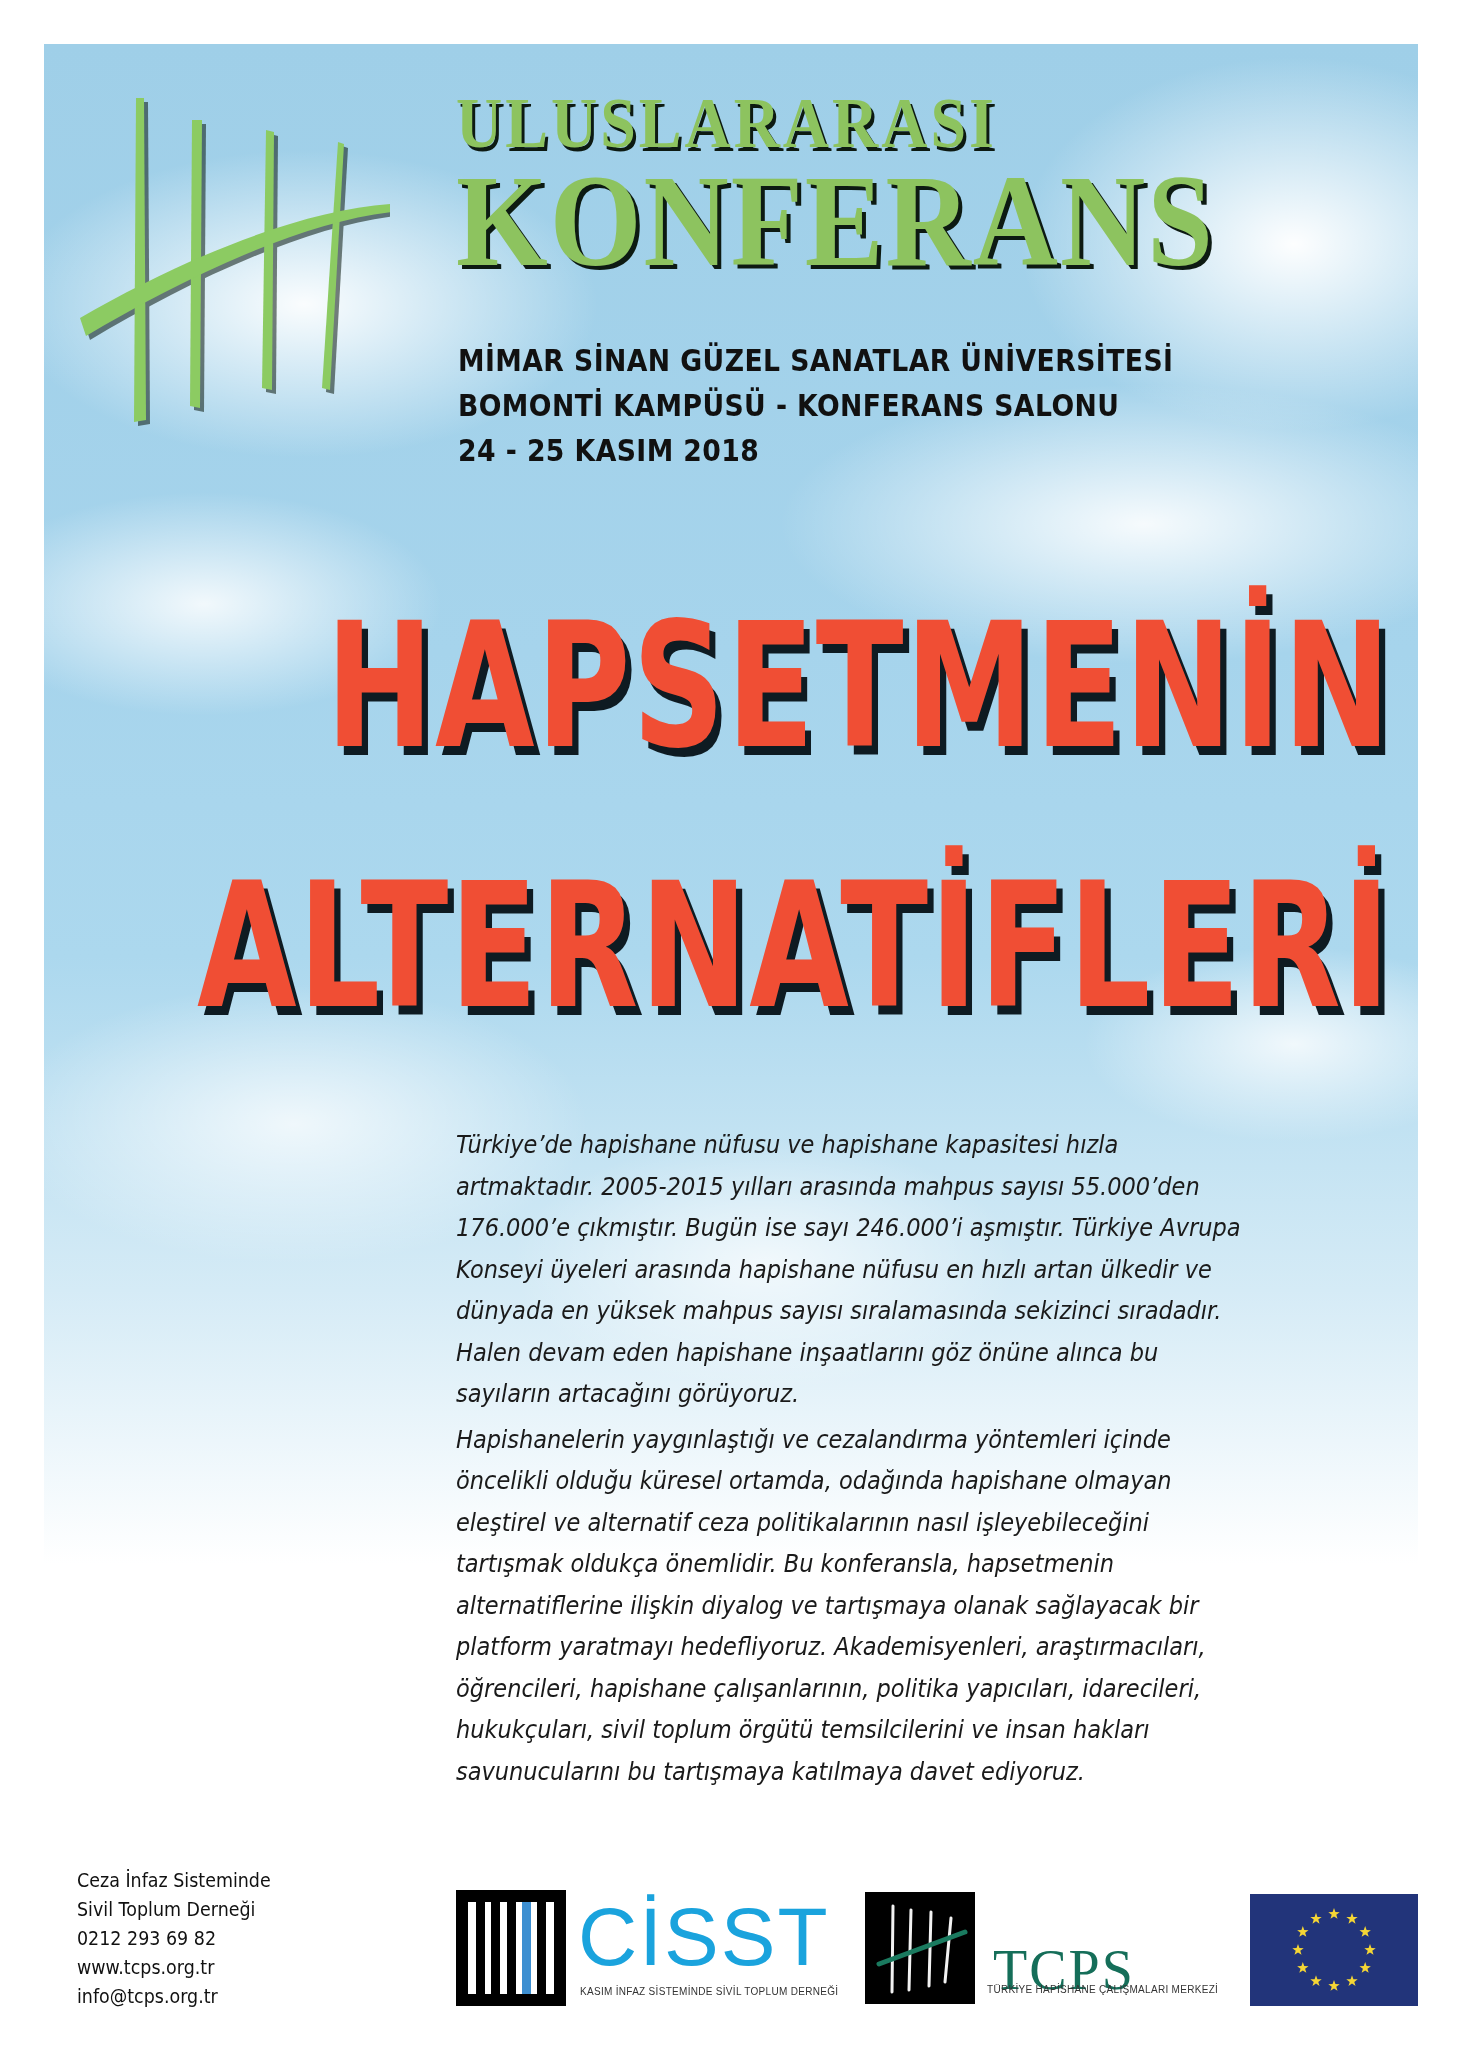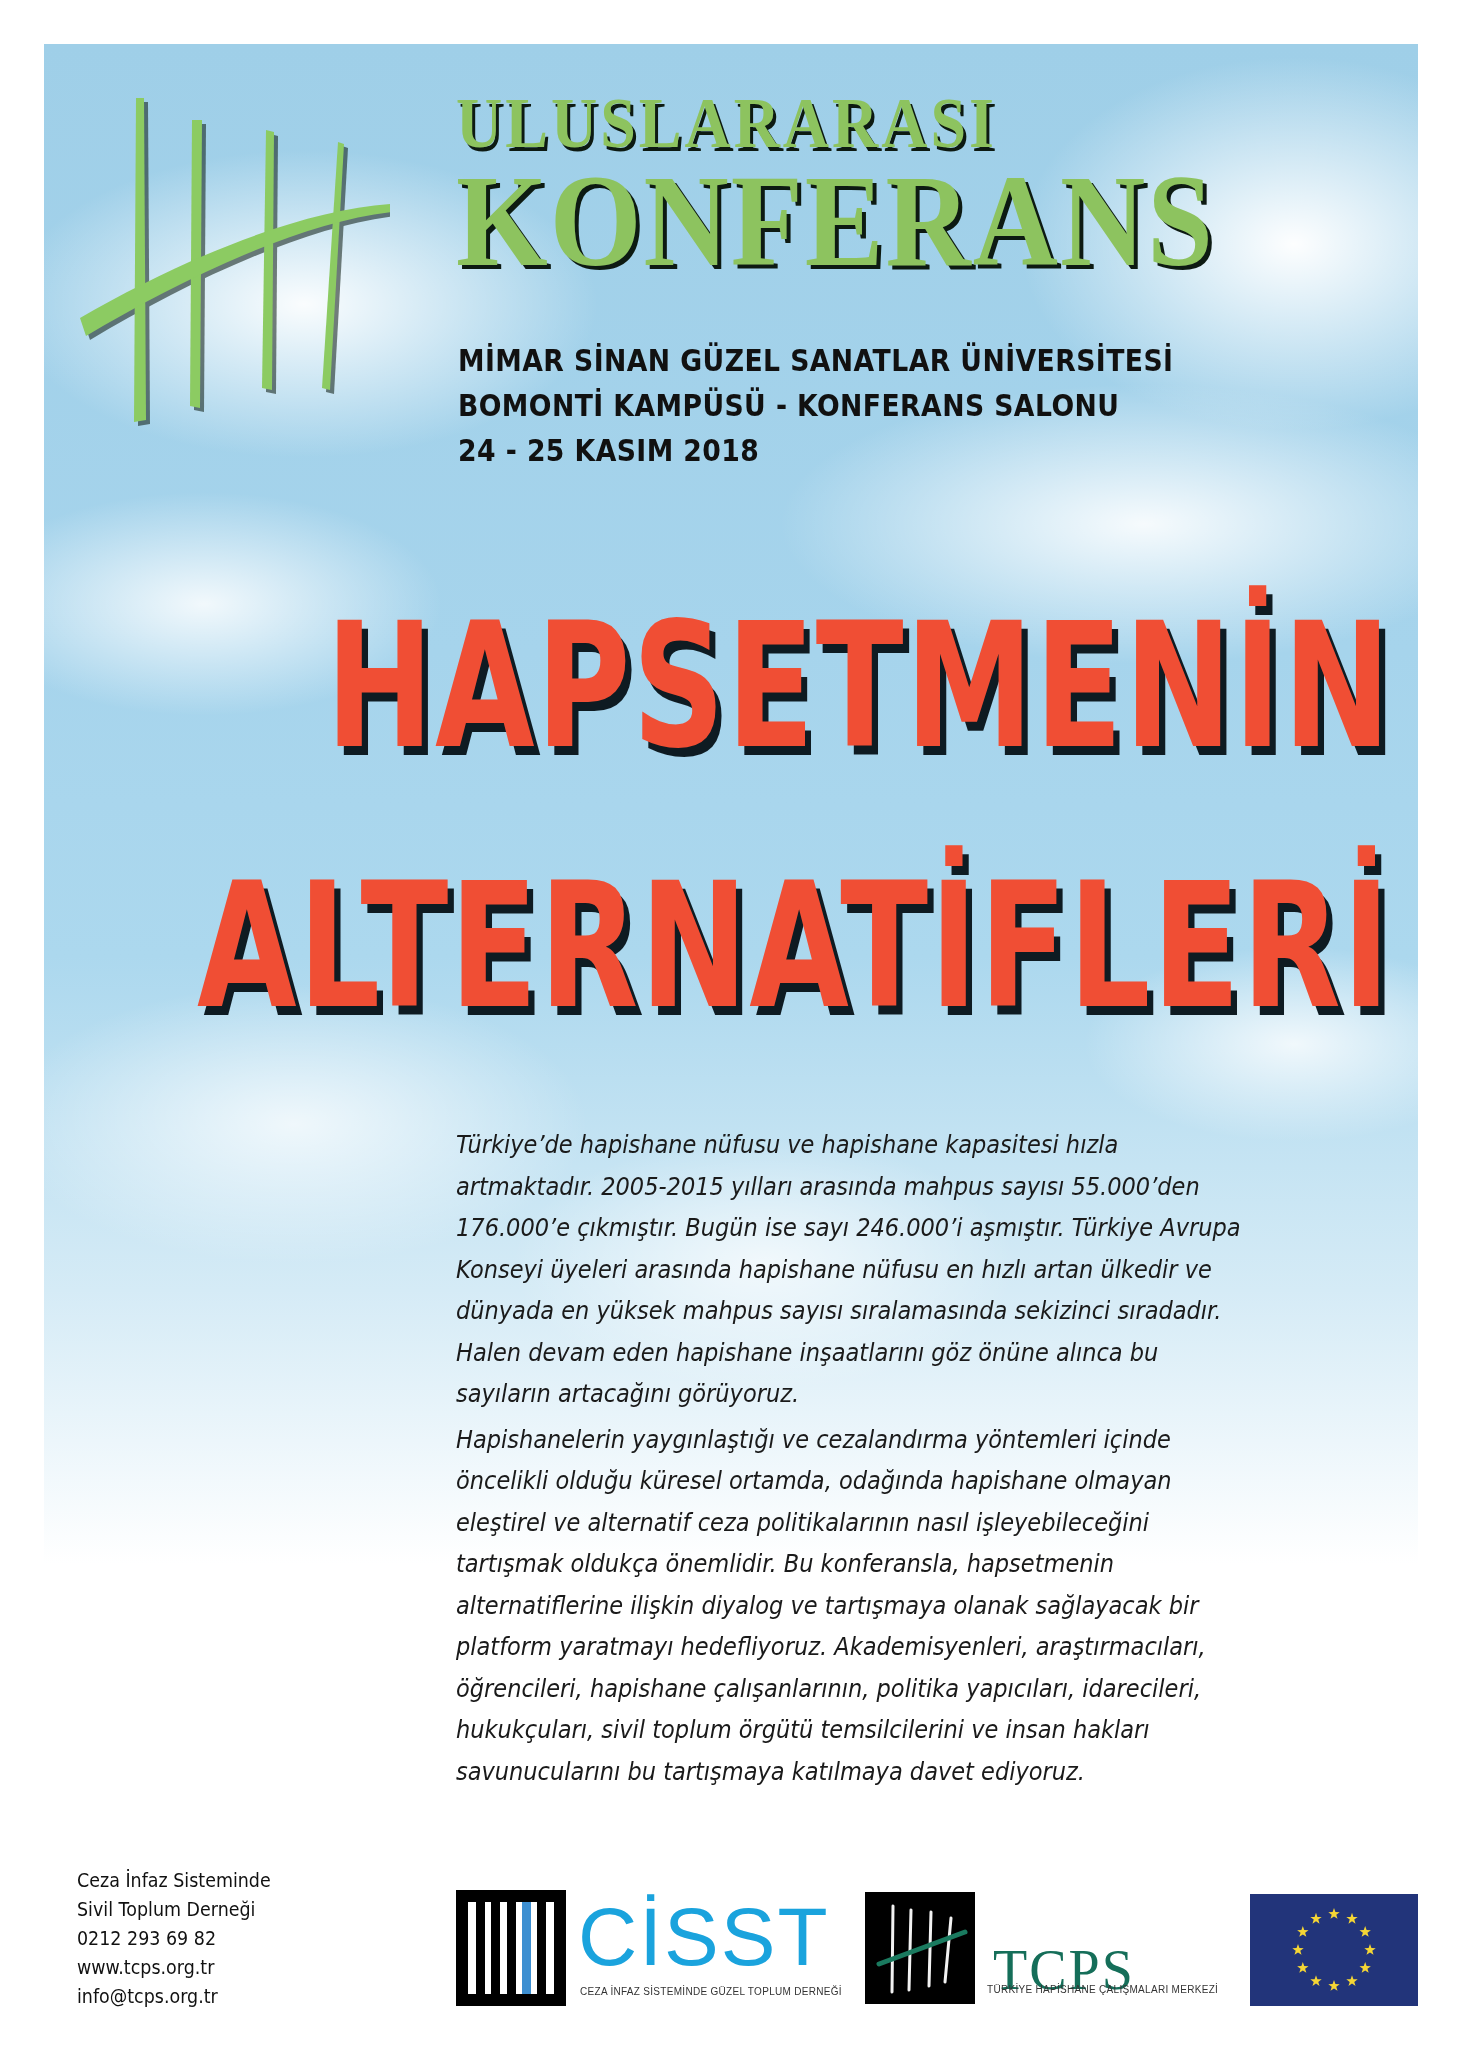--- a/index.html
+++ b/index.html
@@ -160,21 +160,21 @@
   <div class="box">
     <div class="box-inner">
       <div class="bar"></div>
         <div class="bar"></div>
         <div class="bar"></div>
         <div class="bar blue"></div>
         <div class="bar"></div>
     </div>
   </div>
   <div class="name">CİSST</div>
-  <div class="sub">CEZA İNFAZ SİSTEMİNDE GÜZEL TOPLUM DERNEĞİ</div>
+  <div class="sub">KASIM İNFAZ SİSTEMİNDE SİVİL TOPLUM DERNEĞİ</div>
 </div>
 
 <div class="logo tcps">
   <svg class="box" viewBox="0 0 110 112">
     <rect width="110" height="112" fill="#000"></rect>
     <g stroke="#f2f2f2" stroke-width="3" stroke-linecap="round">
       <line x1="28" y1="14" x2="27" y2="100"></line>
       <line x1="46" y1="18" x2="44" y2="98"></line>
       <line x1="66" y1="20" x2="64" y2="94"></line>
       <line x1="86" y1="26" x2="80" y2="90"></line>

